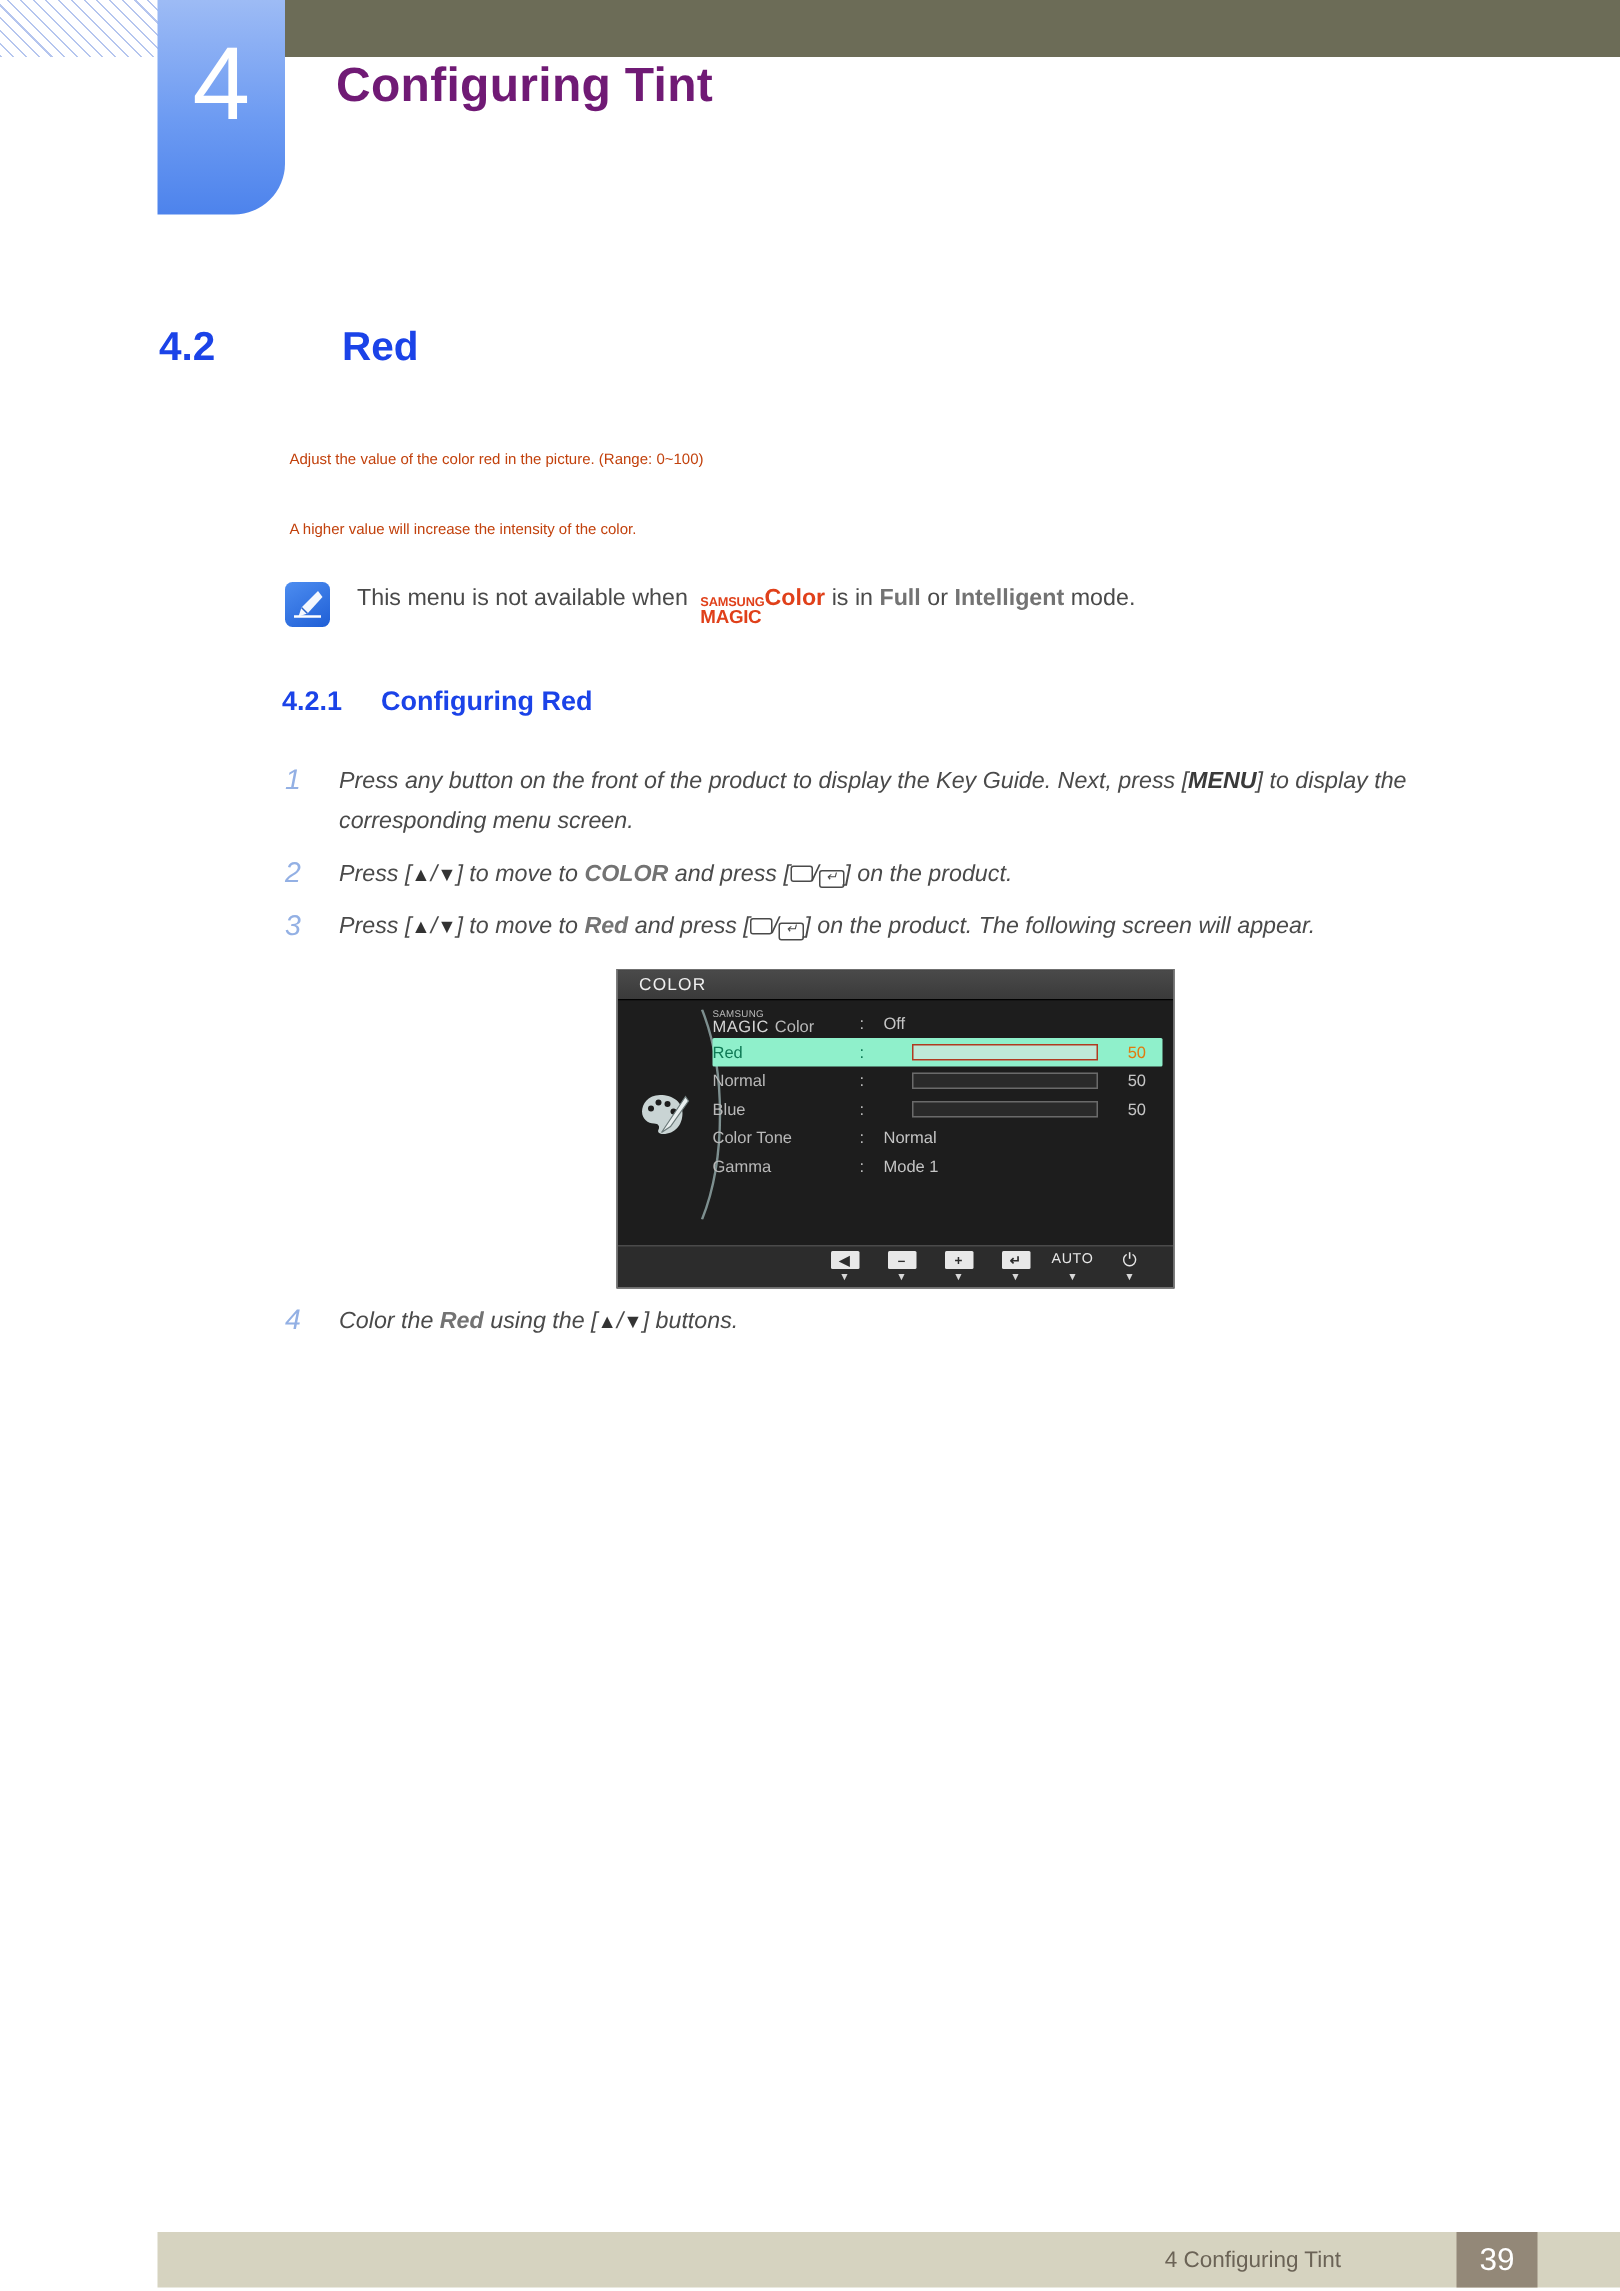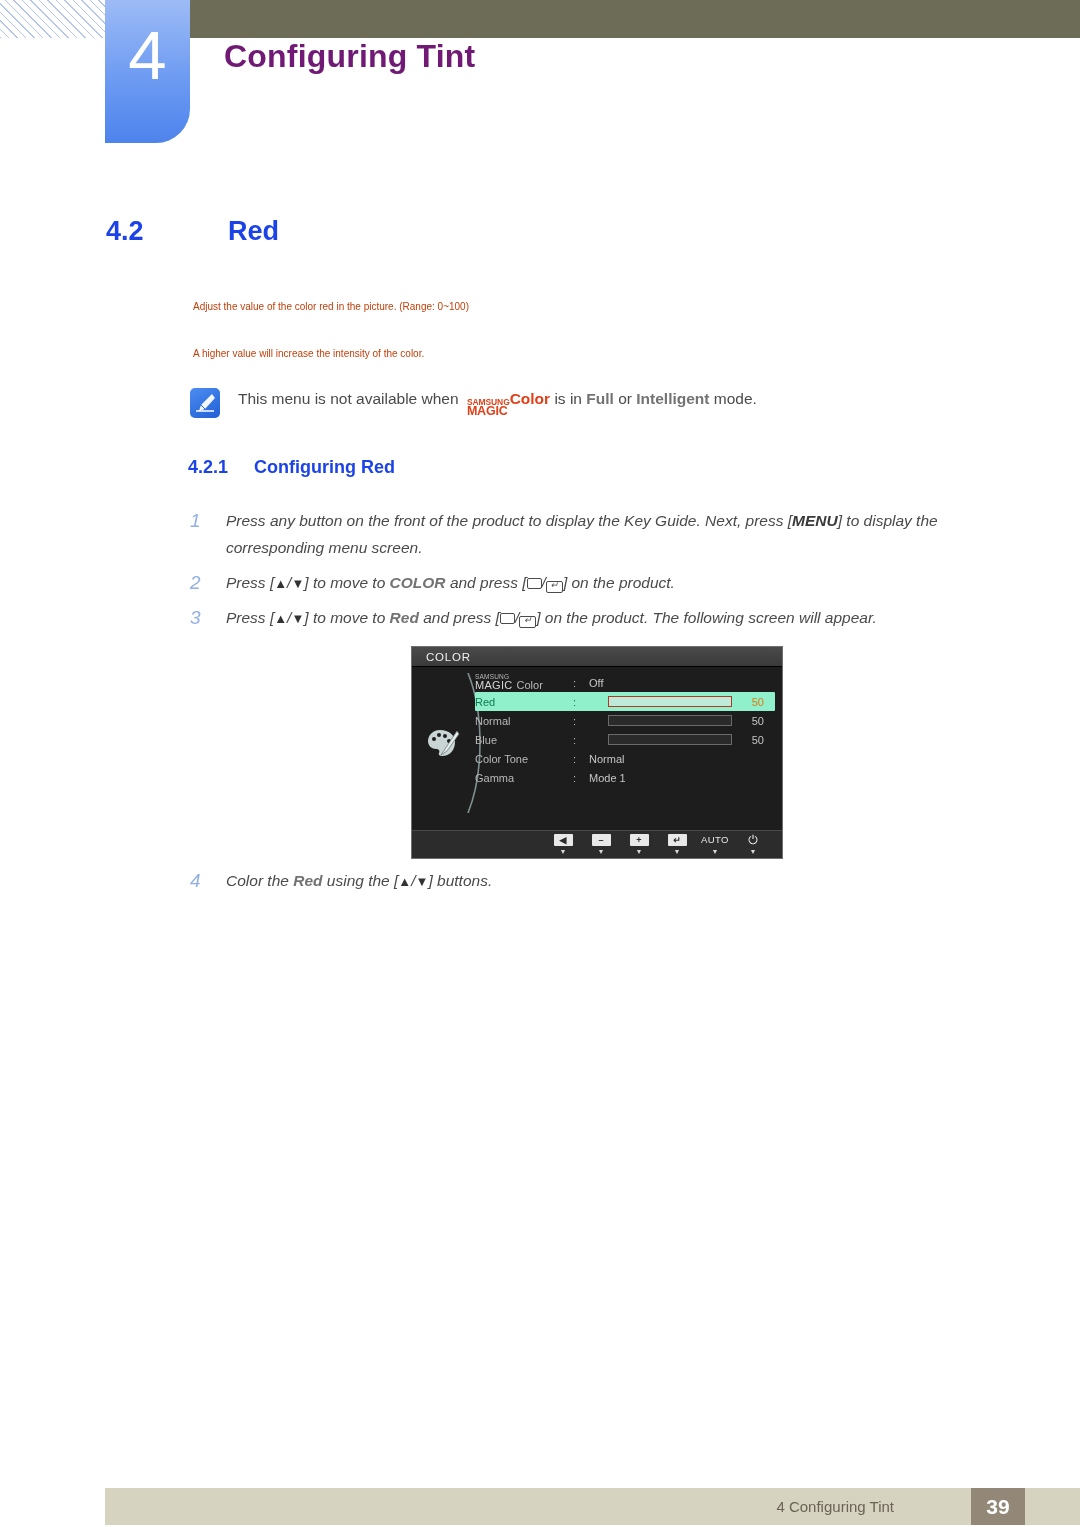--- a/index.html
+++ b/index.html
@@ -388,21 +388,21 @@
     position: absolute;
     left: 971px; top: 1488px;
     width: 54px; height: 37px;
     background: #938878;
     display: flex;
     align-items: center;
     justify-content: center;
   }
   .footer-pagenum {
     font-size: 21px;
-    font-weight: bold;
+    font-weight: normal;
     color: #ffffff;
   }
 </style>
 </head>
 <body>
 
 <div class="page">
 
   <div class="hatch"></div>
   <div class="olivebar"></div>

